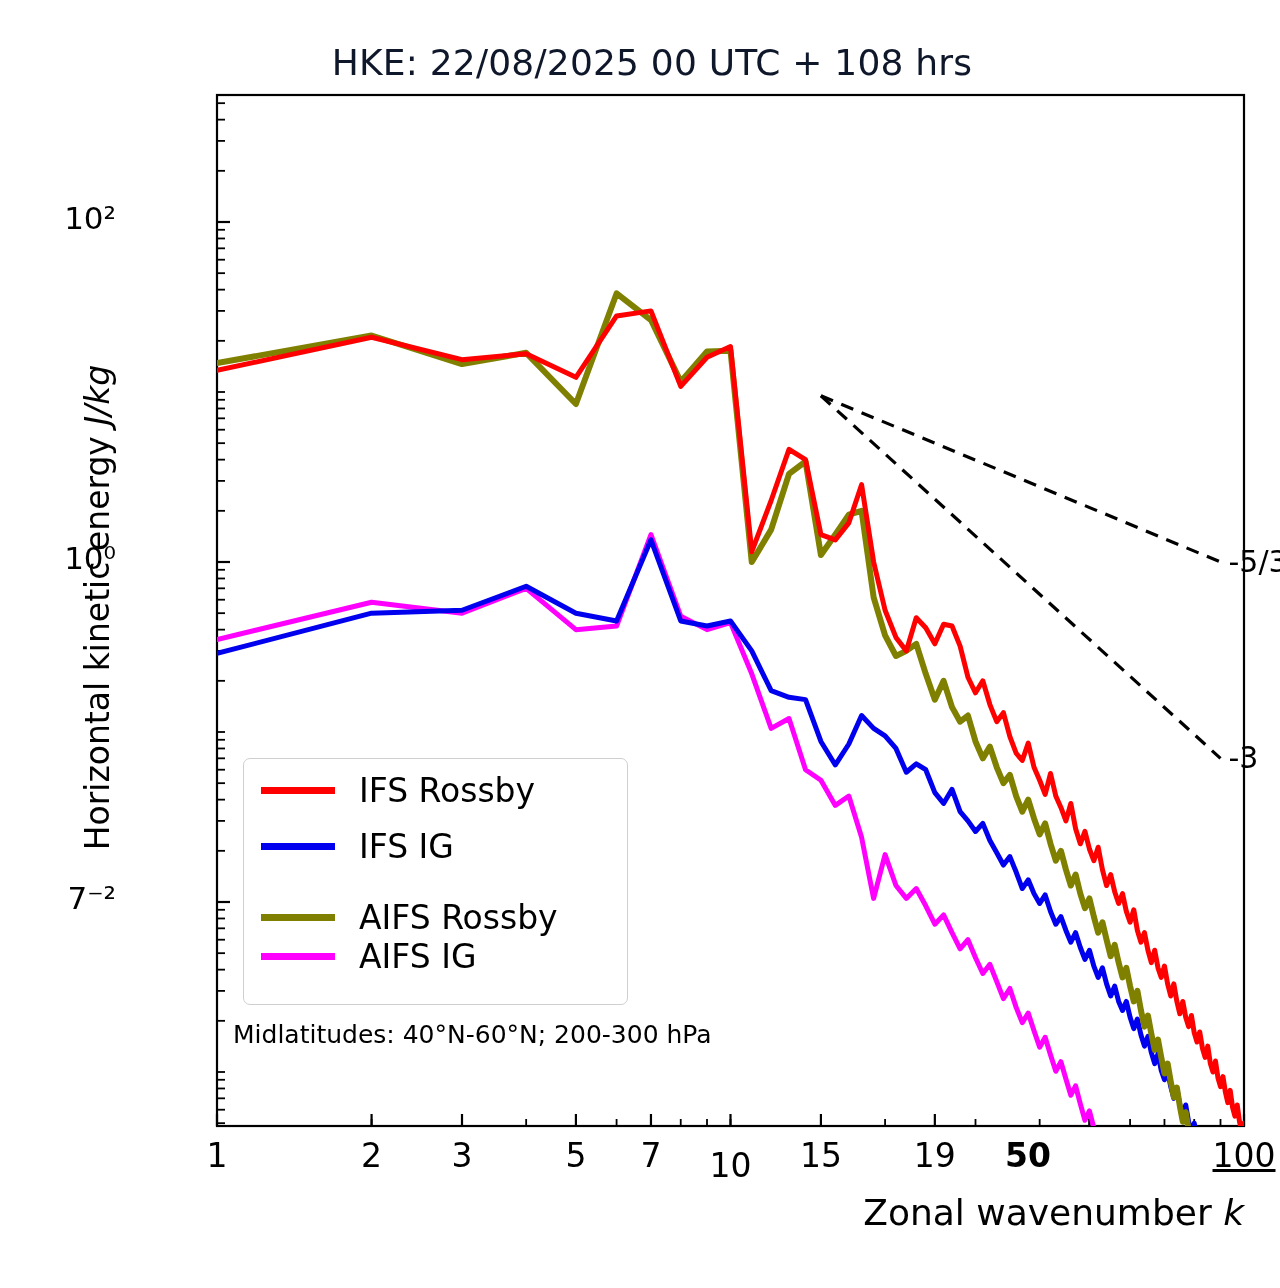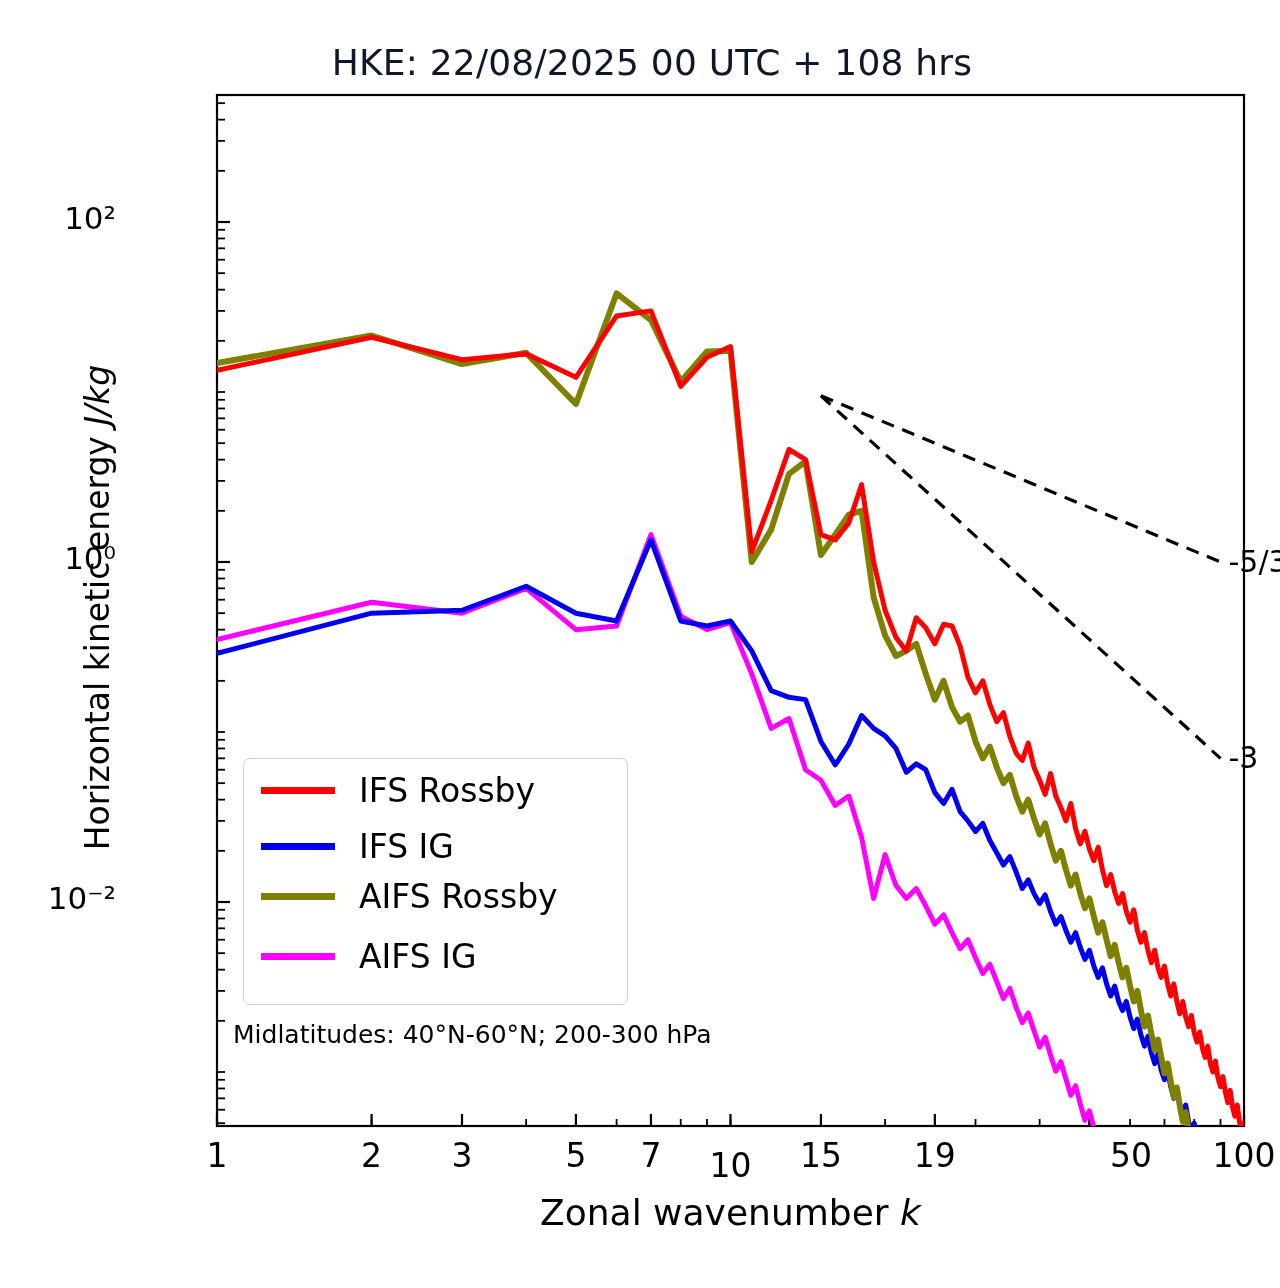--- a/index.html
+++ b/index.html
@@ -9,21 +9,21 @@
     position:absolute;left:12px;top:42px;width:1280px;text-align:center;
     font-size:36px;letter-spacing:.2px;color:#0f172a;
   }
   #ylabel{
     position:absolute;left:-283px;top:588px;width:760px;text-align:center;
     transform:rotate(-90deg);transform-origin:center center;
     font-size:33px;white-space:nowrap;
   }
   #ylabel .it{font-style:italic;}
   #xlabel{
-    position:absolute;left:217px;top:1192px;width:1027px;text-align:center;
+    position:absolute;left:217px;top:1192px;width:1027px;text-align:right;
     font-size:36px;white-space:nowrap;
   }
   #xlabel .it{font-style:italic;}
   .ytick-label{position:absolute;right:0;font-size:31px;text-align:left;white-space:nowrap;}
   .ytick-wrap{position:absolute;left:0;width:196px;height:0;}
   .xtick-label{position:absolute;top:1136px;font-size:33px;text-align:center;transform:translateX(-50%);white-space:nowrap;}
   #plot-svg{position:absolute;left:0;top:0;}
   #legend-box{
     position:absolute;left:243px;top:758px;width:385px;height:247px;
     border:1.6px solid #cfcfcf;border-radius:7px;background:#fff;
@@ -155,21 +155,21 @@
 
   <div id="legend-box">
     <div class="legend-row" style="top:62px;">
       <span class="legend-swatch" style="background:#0000ee;"></span>
       <span class="legend-text">IFS IG</span>
     </div>
     <div class="legend-row" style="top:6px;">
       <span class="legend-swatch" style="background:#ff0000;"></span>
       <span class="legend-text">IFS Rossby</span>
     </div>
-    <div class="legend-row" style="top:112px;text-align:right;">
+    <div class="legend-row" style="top:133px;text-align:right;">
       <span class="legend-swatch" style="background:#808000;"></span>
       <span class="legend-text">AIFS Rossby</span>
     </div>
     <div class="legend-row" style="top:172px;">
       <span class="legend-swatch" style="background:#ff00ff;"></span>
       <span class="legend-text">AIFS IG</span>
     </div>
   </div>
 
   <div id="annotation">Midlatitudes: 40°N-60°N; 200-300 hPa</div>
@@ -178,28 +178,28 @@
   <div class="slope-label" id="slope-3" style="left: 1228.5px; top: 740.333px;">-3</div>
 
   <div id="ytick-labels">
       <div class="ytick-wrap" style="top: 222px;">
         <div class="ytick-label" style="top: -22px; right: 80px;">10²</div>
       </div>
       <div class="ytick-wrap" style="top: 562px;">
         <div class="ytick-label" style="top: -22px; right: 80px;">10⁰</div>
       </div>
       <div class="ytick-wrap" style="top: 902px;">
-        <div class="ytick-label" style="top: -22px; right: 80px;">10⁻²</div>
+        <div class="ytick-label" style="top: -22px; right: 80px;">7⁻²</div>
       </div>
     </div>
   <div id="xtick-labels">
       <div class="xtick-label" style="left: 217px;">1</div>
       <div class="xtick-label" style="left: 371.579px;">2</div>
       <div class="xtick-label" style="left: 462.002px;">3</div>
       <div class="xtick-label" style="left: 575.921px;">5</div>
       <div class="xtick-label" style="left: 650.958px;">7</div>
       <div class="xtick-label" style="left: 730.5px; margin-top: 10px;">10</div>
       <div class="xtick-label" style="left: 820.923px;">15</div>
       <div class="xtick-label" style="left: 934.842px;">19</div>
-      <div class="xtick-label" style="left: 1131px;">50</div>
-      <div class="xtick-label" style="left: 1244px;">100</div>
+      <div class="xtick-label" style="left: 1028px; font-weight: bold;">50</div>
+      <div class="xtick-label" style="left: 1244px; text-decoration: underline;">100</div>
     </div>
 </div>
 
 </body></html>

